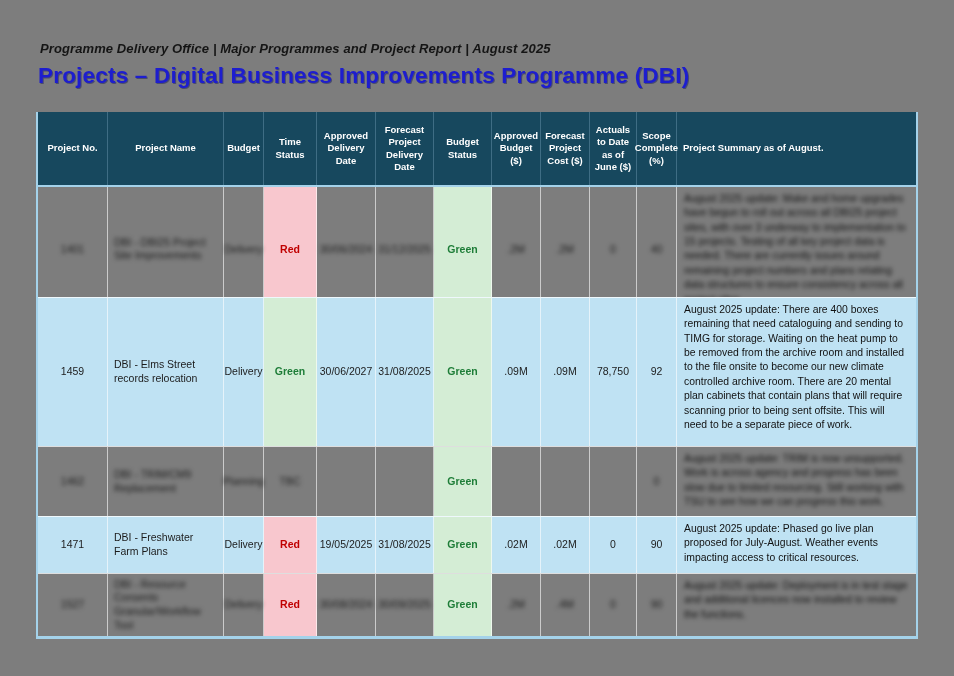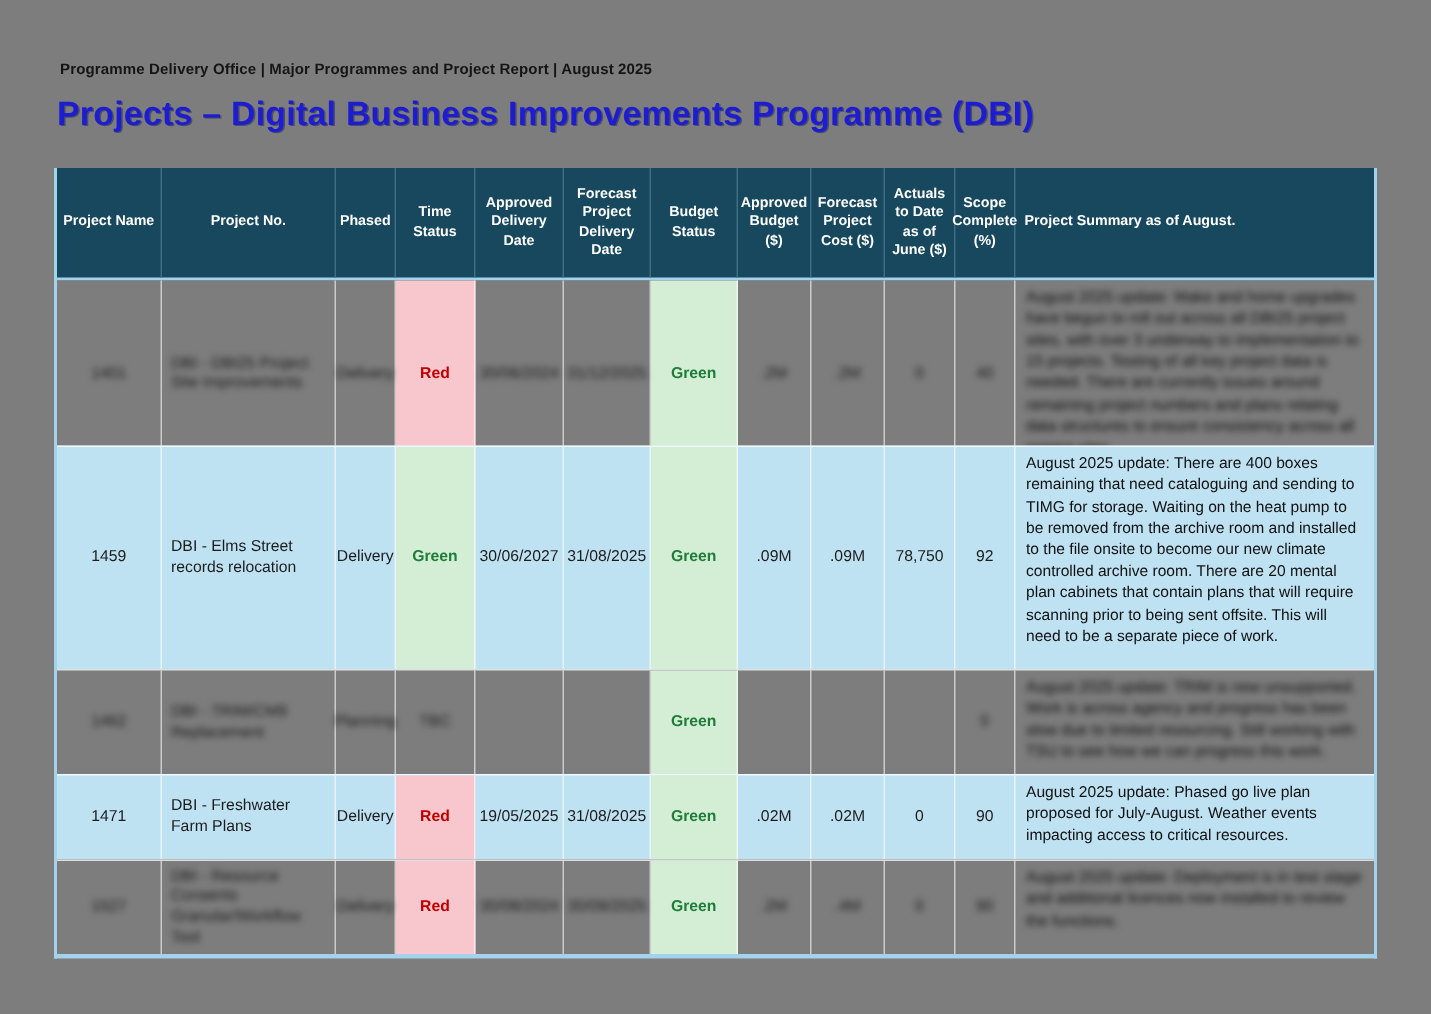--- a/index.html
+++ b/index.html
@@ -1,22 +1,22 @@
 <!DOCTYPE html>
 <html><head>
 <meta charset="utf-8">
 <style>
   html,body{margin:0;padding:0;background:#555;}
   .canvas{
     position:relative;width:954px;height:676px;background:#7d7d7d;overflow:hidden;
     font-family:"Liberation Sans",sans-serif;-webkit-font-smoothing:antialiased;
   }
   .meta{
-    position:absolute;left:40px;top:41px;font-size:10px;font-weight:700;color:#151515;
-    letter-spacing:.1px;filter:blur(.3px);
+    position:absolute;left:40px;top:41px;font-size:13px;font-weight:700;color:#151515;
+    letter-spacing:.1px;filter:blur(.3px);font-style:italic;
   }
   .title{
     position:absolute;left:38px;top:63px;margin:0;font-size:22.5px;font-weight:800;
     color:#1d1dcf;letter-spacing:.2px;text-shadow:1px 1px 0 rgba(15,20,90,.45);
   }
   .table{
     position:absolute;left:36px;top:112px;width:878px;
     border-left:2px solid #a4d2ea;border-right:2px solid #a4d2ea;border-bottom:3px solid #a4d2ea;
   }
   .grid{display:grid;grid-template-columns:70px 116px 40px 53px 59px 58px 58px 49px 49px 47px 40px 239px;}
@@ -51,23 +51,23 @@
 <body>
 
 <div class="canvas">
 
   <div class="meta">Programme Delivery Office | Major Programmes and Project Report | August 2025</div>
   <h1 class="title">Projects – Digital Business Improvements Programme (DBI)</h1>
 
   <div class="table">
 
     <div class="grid thead">
+      <div class="th">Project No.</div>
       <div class="th">Project Name</div>
-      <div class="th">Project No.</div>
-      <div class="th">Phased</div>
+      <div class="th">Budget</div>
       <div class="th">Time Status</div>
       <div class="th">Approved Delivery Date</div>
       <div class="th">Forecast Project Delivery Date</div>
       <div class="th">Budget Status</div>
       <div class="th">Approved Budget ($)</div>
       <div class="th">Forecast Project Cost ($)</div>
       <div class="th">Actuals to Date as of June ($)</div>
       <div class="th">Scope Complete (%)</div>
       <div class="th">Project Summary as of August.</div>
     </div>

